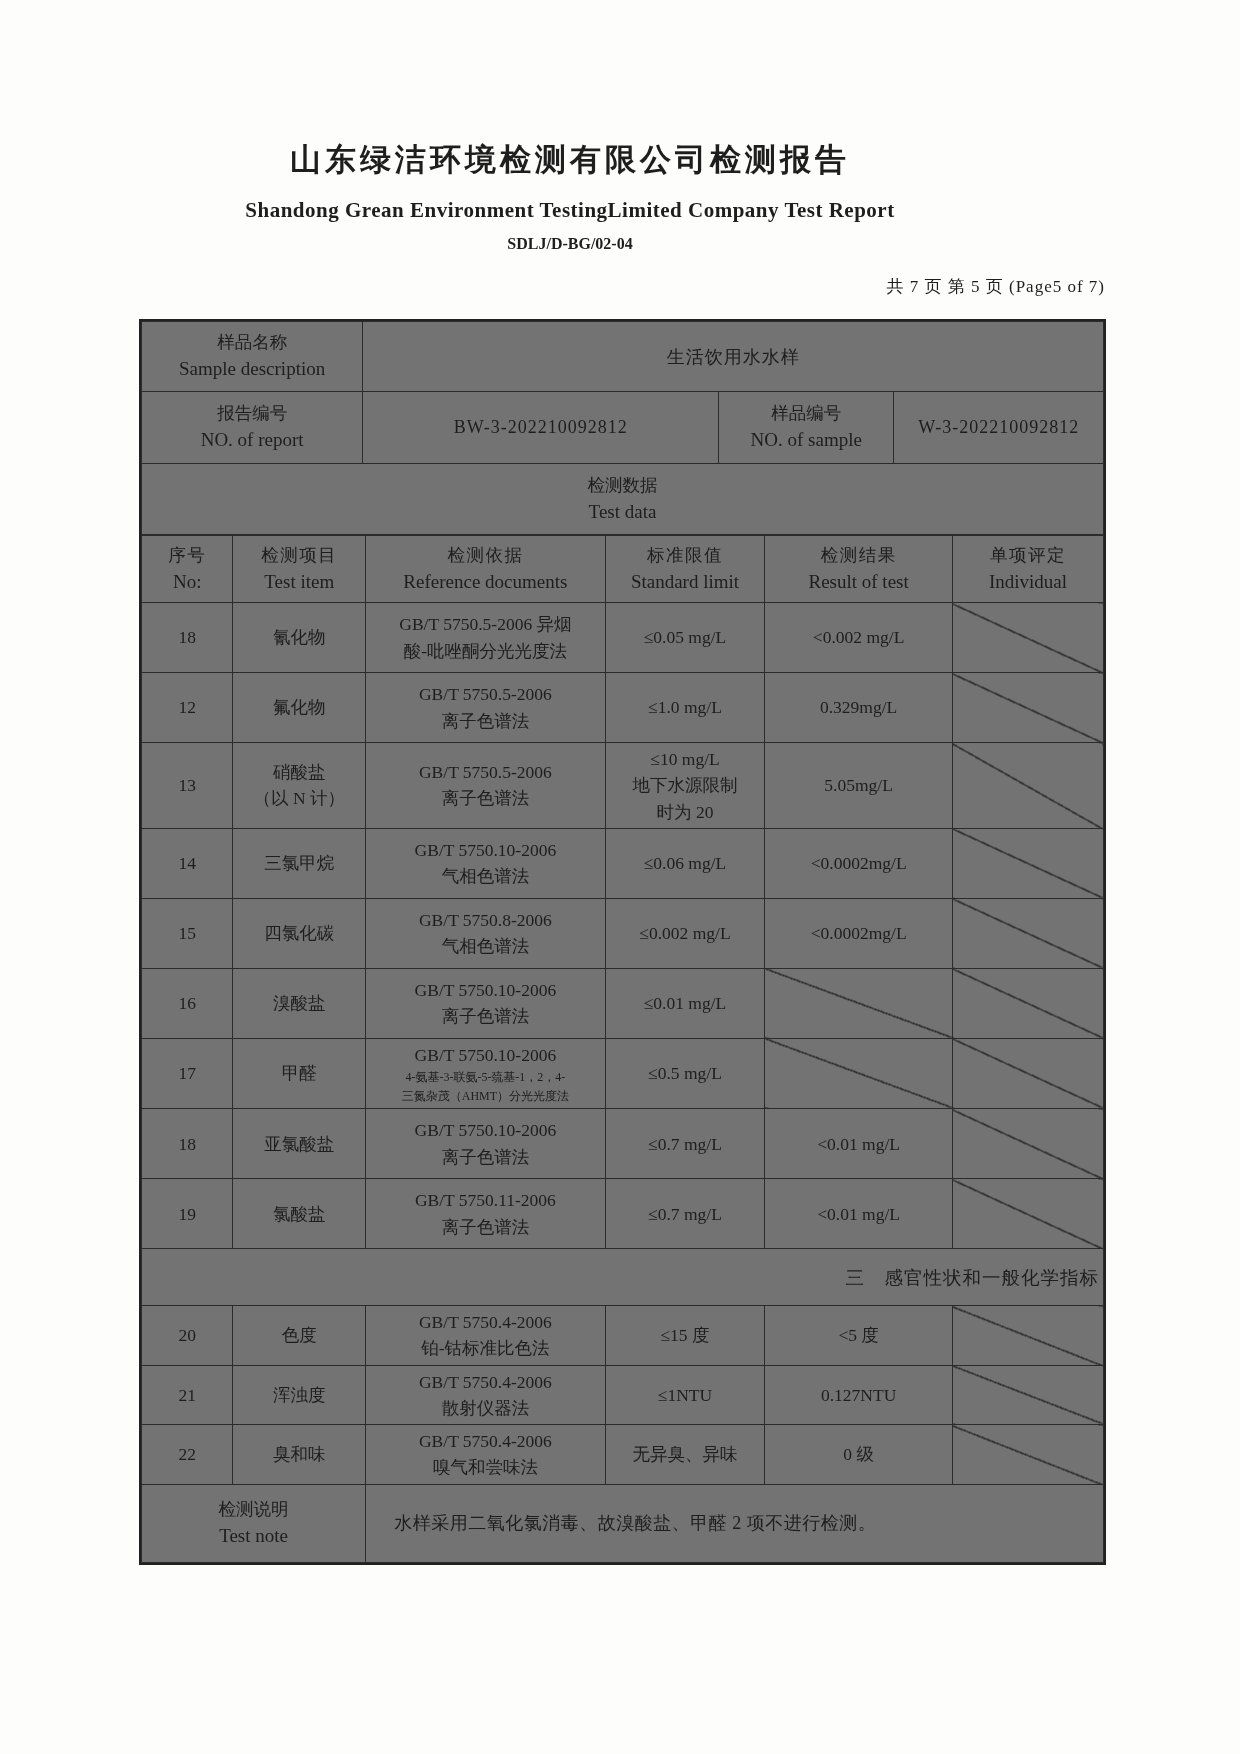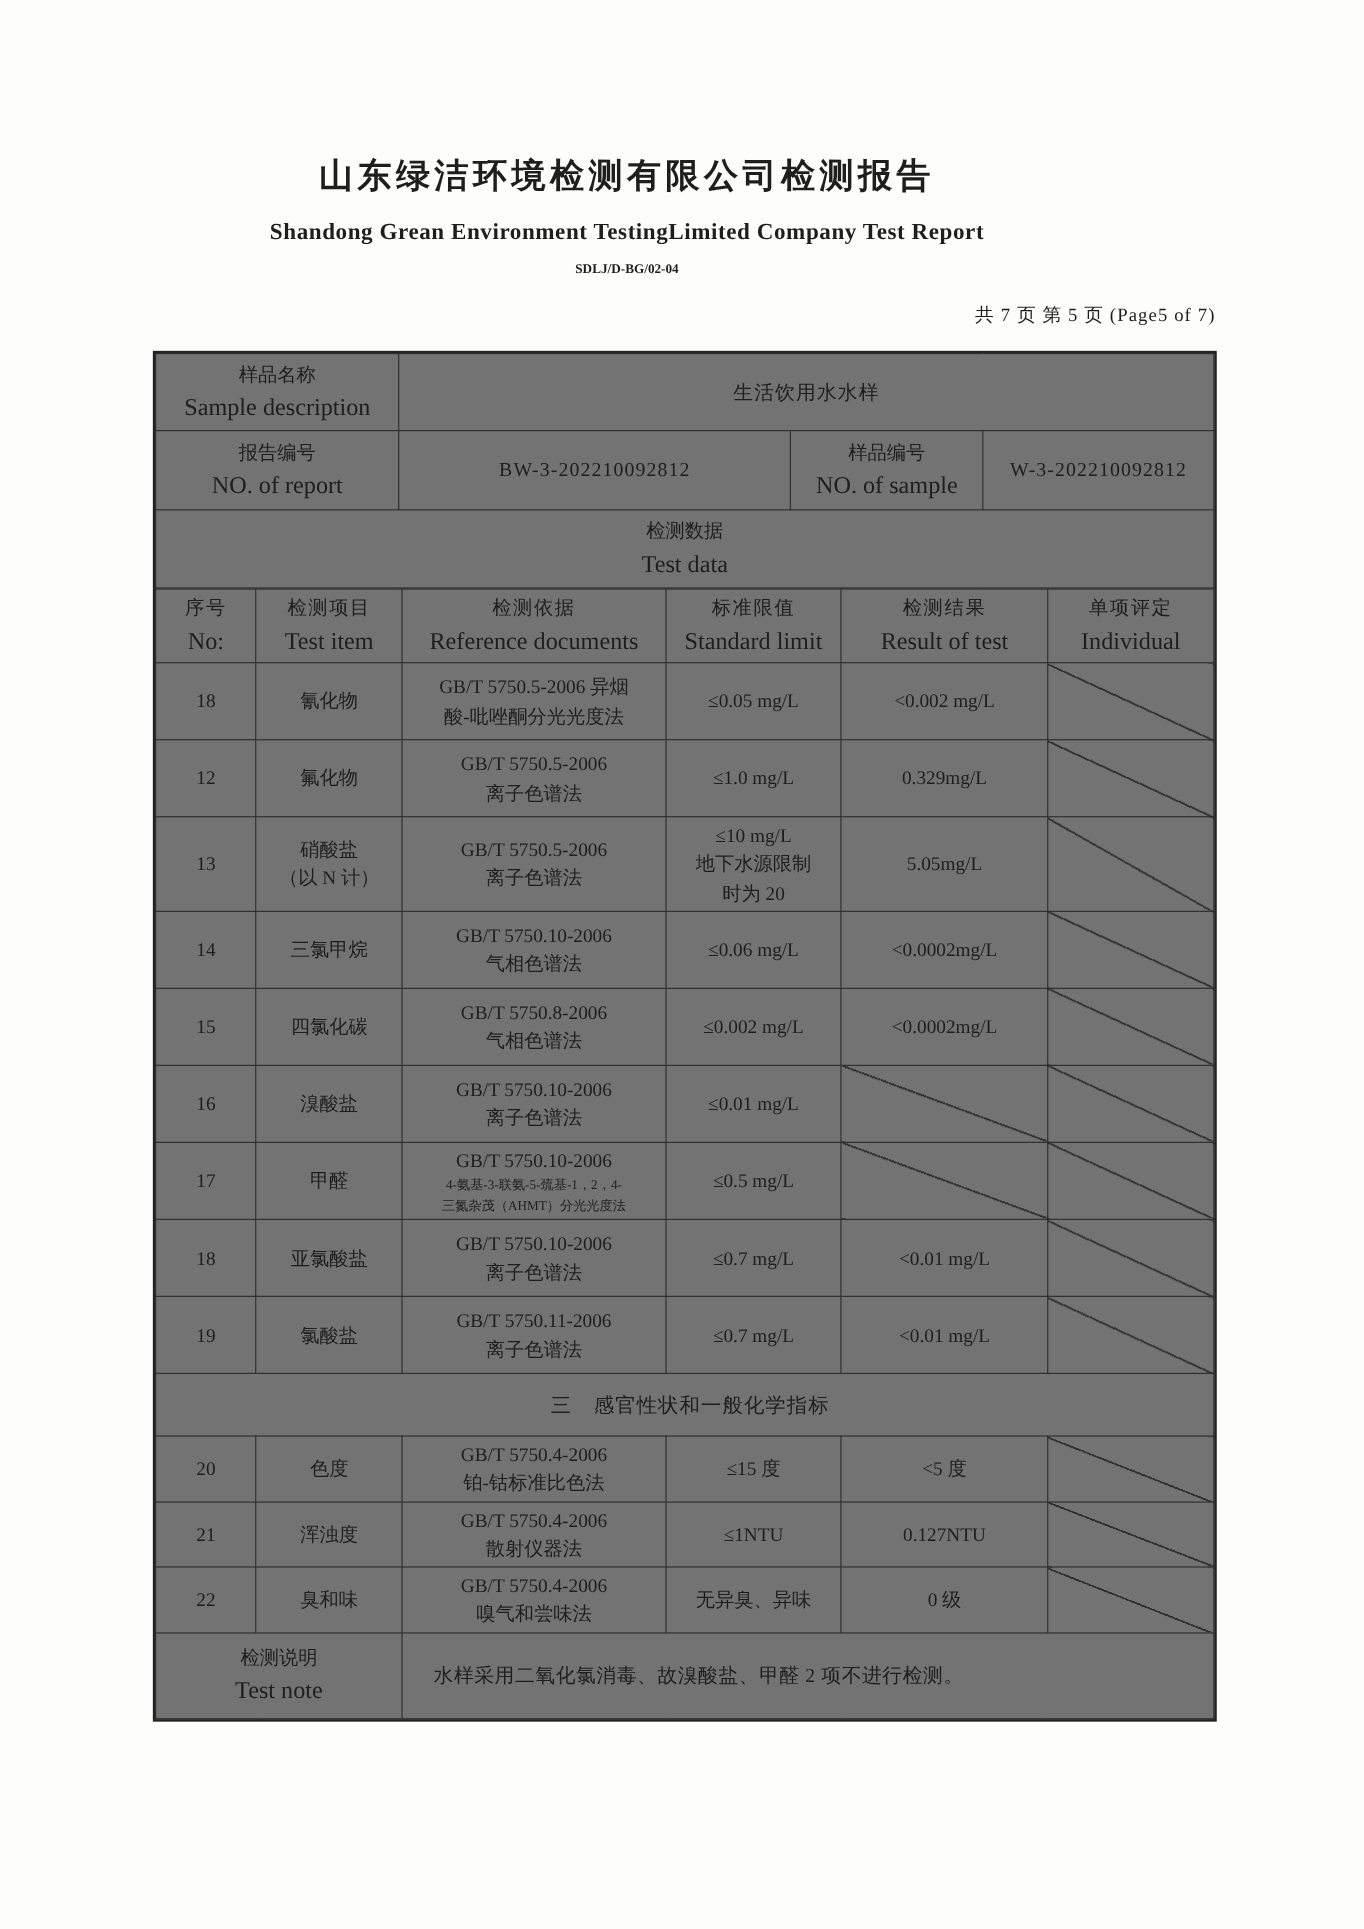--- a/index.html
+++ b/index.html
@@ -9,46 +9,46 @@
     background: #fdfdfb;
     color: #1e1e1e;
     font-family: "Liberation Serif", "DejaVu Serif", serif;
     overflow: hidden;
   }
   .page { width: 1240px; height: 1418px; position: relative; }
 
   .headings { width: 990px; margin: 0 auto 0 75px; text-align: center; padding-top: 138px; }
   .doc-title { font-size: 31px; font-weight: 600; letter-spacing: 4px; line-height: 44px; }
   .doc-subtitle { font-size: 21px; font-weight: bold; margin-top: 14px; line-height: 28px; letter-spacing: 0.5px; }
-  .doc-code { font-size: 12px; margin-top: 9px; line-height: 22px; font-weight: 600; }
+  .doc-code { font-size: 16px; margin-top: 9px; line-height: 22px; font-weight: 600; }
 
   .page-info { width: 965px; margin: 20px 0 0 140px; text-align: right; font-size: 17px; line-height: 24px; letter-spacing: 1px; }
 
   .doc-table { width: 967px; margin: 20px 0 0 139px; border: 2px solid #222; background: #737373; }
 
   table { border-collapse: collapse; width: 100%; table-layout: fixed; }
   td, th { border: 1.6px solid #2b2b2b; text-align: center; vertical-align: middle; padding: 3px 4px; font-weight: normal; }
 
   .line { line-height: 1.5; font-size: 17.5px; }
-  .line.en { font-size: 22px; }
+  .line.en { font-size: 19px; }
   .line.small { font-size: 12px; line-height: 1.55; }
 
   
   .info-row-a td { height: 70px; }
   .info-row-b td { height: 72px; }
   .row-testdata td { height: 71px; }
   .value-cell { font-size: 18px; letter-spacing: 1px; }
 
   
   thead th { height: 67px; }
   thead .line { letter-spacing: 1.5px; }
   thead .line.en { letter-spacing: 0; }
   tbody .row-item td { height: 70px; }
   tbody .row-item.compact td { height: 57px; }
-  .row-section td { height: 57px; text-align: center; padding-left: 14px; font-size: 18.5px; letter-spacing: 1px; }
+  .row-section td { height: 57px; text-align: right; padding-left: 14px; font-size: 18.5px; letter-spacing: 1px; }
   tfoot td { height: 78px; }
   .note-text { text-align: left; padding-left: 28px; font-size: 18px; letter-spacing: 0.5px; }
 
   .cell-result, .cell-limit, .cell-no { font-size: 17.5px; }
 
   .diag {
     background-image: linear-gradient(to right top,
       transparent calc(50% - 1.1px),
       #2e2e2e calc(50% - 1.1px),
       #2e2e2e calc(50% + 0.5px),

